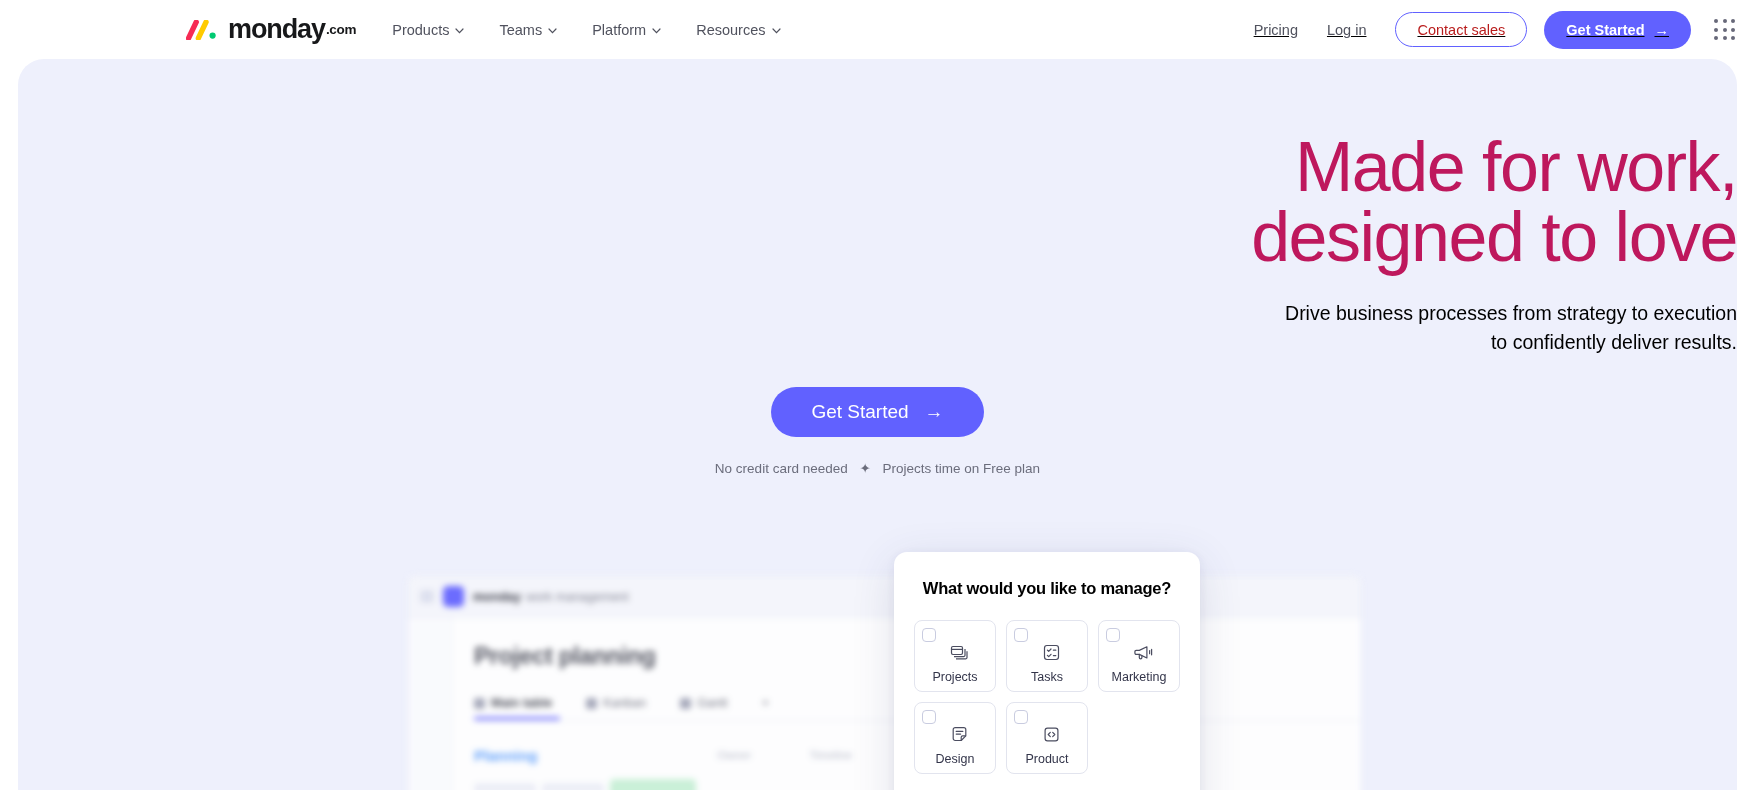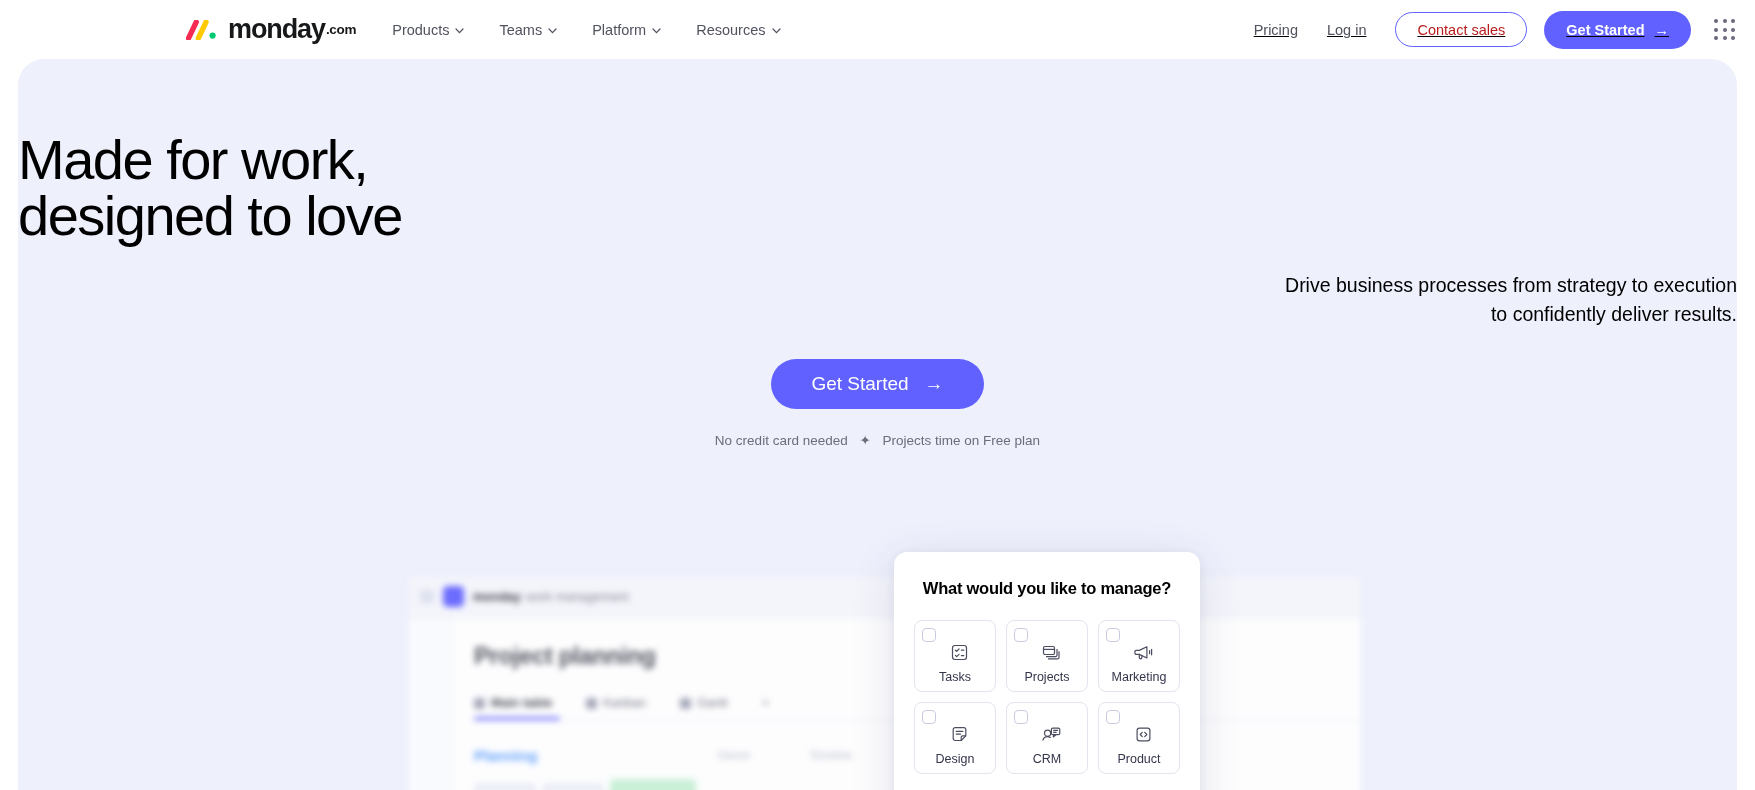--- a/index.html
+++ b/index.html
@@ -76,23 +76,23 @@
   
   .hero {
     position:absolute; top:59px; left:18px;
     width:1719px; height:731px;
     background:#eef0fc;
     border-radius:26px 26px 0 0;
     overflow:hidden;
   }
 
   .hero-h1 {
-    margin-top:73px; text-align:left;
-    font-size:56px; line-height:1.0;
-    font-weight:100; color:#000000;
+    margin-top:73px; text-align:right;
+    font-size:70px; line-height:1.0;
+    font-weight:100; color:#be185d;
     letter-spacing:-1.5px;
   }
   .hero-h1 span { display:block; }
 
   .hero-sub {
     margin-top:27px; text-align:right;
     font-size:19.5px; line-height:1.5; color:#000000;
     font-weight:400;
   }
   .hero-sub span { display:block; }
@@ -345,41 +345,41 @@
     </div>
 
     <div class="modal">
       <div class="modal-title">What would you like to manage?</div>
 
       <div class="opt-grid">
 
         <div class="opt-card">
           <span class="opt-check"></span>
           <span class="opt-icon">
+            <svg width="20" height="20" viewBox="0 0 20 20" fill="none" stroke="#4b4d60" stroke-width="1.2">
+              <rect x="2.5" y="3.5" width="11" height="8" rx="1.4"></rect>
+              <path d="M5 13.6h9.6a1.4 1.4 0 0 0 1.4-1.4V6"></path>
+              <path d="M7 15.8h9.6a1.4 1.4 0 0 0 1.4-1.4V8.2"></path>
+              <path d="M2.5 6.4h11"></path>
+            </svg>
+          </span>
+          <span class="opt-label">Projects</span>
+        </div>
+
+        <div class="opt-card">
+          <span class="opt-check"></span>
+          <span class="opt-icon">
             <svg width="19" height="19" viewBox="0 0 19 19" fill="none" stroke="#4b4d60" stroke-width="1.2">
               <rect x="2.5" y="2.5" width="14" height="14" rx="2.4"></rect>
               <path d="M5.4 7.1l1.3 1.3 2.3-2.4" stroke-linecap="round" stroke-linejoin="round"></path>
               <path d="M5.4 12.4l1.3 1.3 2.3-2.4" stroke-linecap="round" stroke-linejoin="round"></path>
               <path d="M11.4 7.2h2.4M11.4 12.6h2.4" stroke-linecap="round"></path>
             </svg>
           </span>
           <span class="opt-label">Tasks</span>
-        </div>
-
-        <div class="opt-card">
-          <span class="opt-check"></span>
-          <span class="opt-icon">
-            <svg width="20" height="20" viewBox="0 0 20 20" fill="none" stroke="#4b4d60" stroke-width="1.2">
-              <rect x="2.5" y="3.5" width="11" height="8" rx="1.4"></rect>
-              <path d="M5 13.6h9.6a1.4 1.4 0 0 0 1.4-1.4V6"></path>
-              <path d="M7 15.8h9.6a1.4 1.4 0 0 0 1.4-1.4V8.2"></path>
-              <path d="M2.5 6.4h11"></path>
-            </svg>
-          </span>
-          <span class="opt-label">Projects</span>
         </div>
 
         <div class="opt-card">
           <span class="opt-check"></span>
           <span class="opt-icon">
             <svg width="21" height="19" viewBox="0 0 21 19" fill="none" stroke="#4b4d60" stroke-width="1.2">
               <path d="M3.2 7.4h3.1l7.6-3.6v11.2L6.3 11.4H3.2a1.3 1.3 0 0 1-1.3-1.3V8.7a1.3 1.3 0 0 1 1.3-1.3z" stroke-linejoin="round"></path>
               <path d="M6.3 11.4v3.2a1.3 1.3 0 0 0 2.6 0v-2.1" stroke-linecap="round"></path>
               <path d="M16.6 7.6v3.1" stroke-linecap="round"></path>
               <path d="M18.6 6.4v5.4" stroke-linecap="round"></path>
@@ -393,33 +393,20 @@
           <span class="opt-icon">
             <svg width="19" height="19" viewBox="0 0 19 19" fill="none" stroke="#4b4d60" stroke-width="1.2">
               <path d="M3.2 4.6a2 2 0 0 1 2-2h8.6a2 2 0 0 1 2 2v6.3l-4.6 4.6H5.2a2 2 0 0 1-2-2z" stroke-linejoin="round"></path>
               <path d="M15.8 10.9h-3.2a1.4 1.4 0 0 0-1.4 1.4v3.2" stroke-linejoin="round"></path>
               <path d="M6.2 6.4h6.6M6.2 9.1h4.4" stroke-linecap="round"></path>
             </svg>
           </span>
           <span class="opt-label">Design</span>
         </div>
 
-        <div class="opt-card">
-          <span class="opt-check"></span>
-          <span class="opt-icon">
-            <svg width="21" height="19" viewBox="0 0 21 19" fill="none" stroke="#4b4d60" stroke-width="1.2">
-              <circle cx="6.6" cy="8.2" r="3.1"></circle>
-              <path d="M1.9 15.2c.6-2.3 2.5-3.6 4.7-3.6 1 0 1.9.3 2.7.8" stroke-linecap="round"></path>
-              <rect x="10.4" y="3.1" width="8.4" height="6.6" rx="1.5"></rect>
-              <path d="M12.6 5.3h4M12.6 7.3h2.6" stroke-linecap="round"></path>
-              <path d="M12.8 9.7l-.5 2.3 2.5-2.3" stroke-linejoin="round"></path>
-            </svg>
-          </span>
-          <span class="opt-label">CRM</span>
-        </div>
 
         <div class="opt-card">
           <span class="opt-check"></span>
           <span class="opt-icon">
             <svg width="19" height="19" viewBox="0 0 19 19" fill="none" stroke="#4b4d60" stroke-width="1.2">
               <rect x="3.1" y="3.1" width="12.8" height="12.8" rx="2.4"></rect>
               <path d="M8.3 7.4L6.2 9.5l2.1 2.1" stroke-linecap="round" stroke-linejoin="round"></path>
               <path d="M10.7 7.4l2.1 2.1-2.1 2.1" stroke-linecap="round" stroke-linejoin="round"></path>
             </svg>
           </span>

